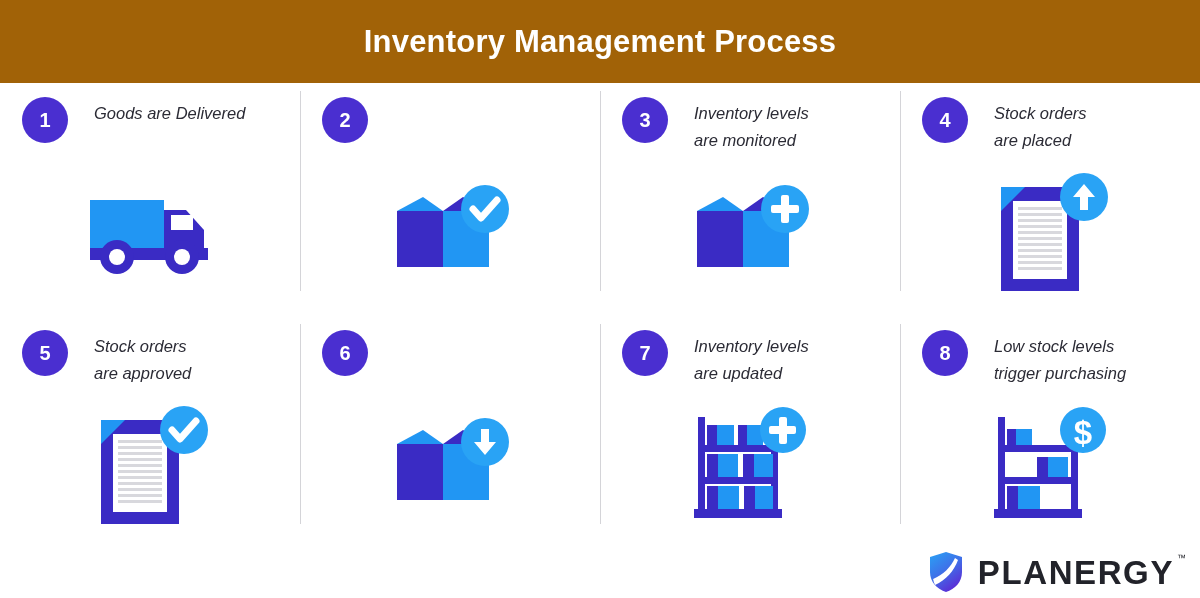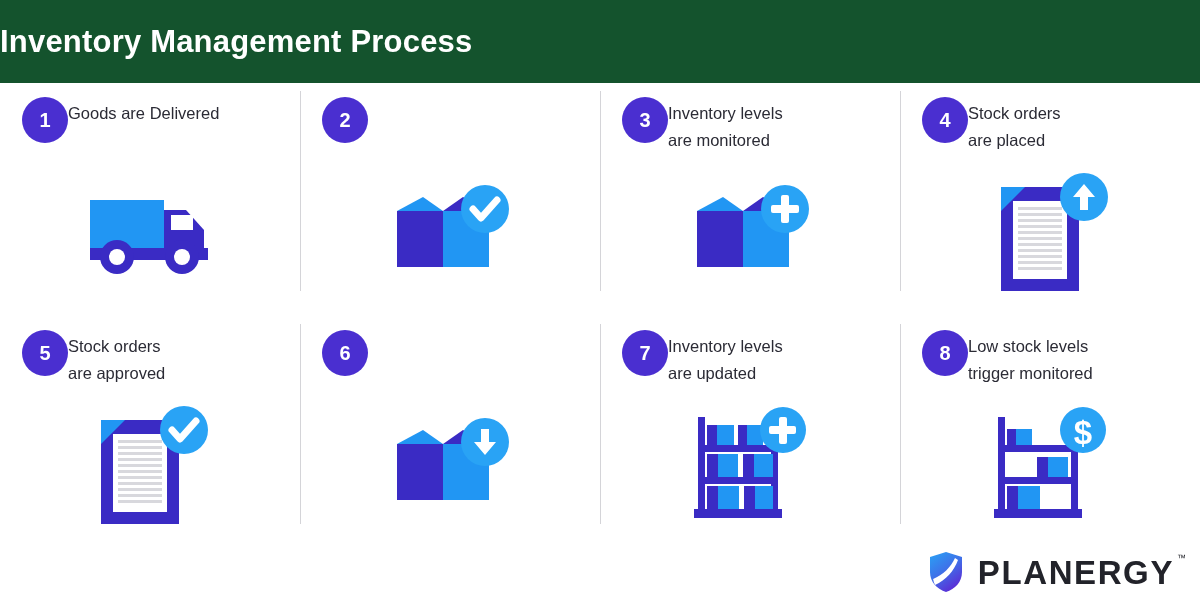--- a/index.html
+++ b/index.html
@@ -17,23 +17,24 @@
     width: 1200px;
     height: 598px;
     background: #ffffff;
     overflow: hidden;
   }
 
   
   .header {
     width: 1200px;
     height: 83px;
-    background: #14532d;
+    background: #a16207;
     display: flex;
     align-items: center;
+    justify-content: center;
     box-sizing: border-box;
   }
   .header-title {
     color: #ffffff;
     font-size: 31px;
     font-weight: bold;
     letter-spacing: 0.2px;
     font-family: "Liberation Sans", sans-serif;
   }
 
@@ -81,27 +82,28 @@
     background: #4a2fd0;
     color: #ffffff;
     font-size: 20px;
     font-weight: bold;
     display: flex;
     align-items: center;
     justify-content: center;
     line-height: 1;
   }
   .step-label {
-    margin-left: 0;
+    margin-left: 26px;
     color: #2b2b35;
     font-size: 16.5px;
     line-height: 1.62;
     font-weight: 400;
     padding-top: 3px;
     max-width: 190px;
+    font-style: italic;
   }
 
   .icon-area {
     position: relative;
     height: 160px;
     display: flex;
     align-items: center;
     justify-content: center;
   }
   .icon-area svg { display: block; }
@@ -333,21 +335,21 @@
               <rect x="81" y="19" width="27" height="8" rx="2" fill="#ffffff"></rect>
             </g>
           </svg>
         </div>
       </div>
 
       <div class="cell">
         <div class="step-head">
           <div class="step-badge">8</div>
           <div class="step-label" style="white-space:pre-line">Low stock levels
-trigger monitored</div>
+trigger purchasing</div>
         </div>
         <div class="icon-area">
           <svg width="124" height="118" viewBox="0 0 124 118">
             <rect x="10" y="10" width="7" height="96" fill="#3a2bc4"></rect>
             <rect x="83" y="10" width="7" height="96" fill="#3a2bc4"></rect>
             <rect x="10" y="38" width="80" height="7" fill="#3a2bc4"></rect>
             <rect x="10" y="70" width="80" height="7" fill="#3a2bc4"></rect>
             <rect x="6" y="102" width="88" height="9" fill="#3a2bc4"></rect>
 
             <rect x="19" y="22" width="9" height="16" fill="#3a2bc4"></rect>

